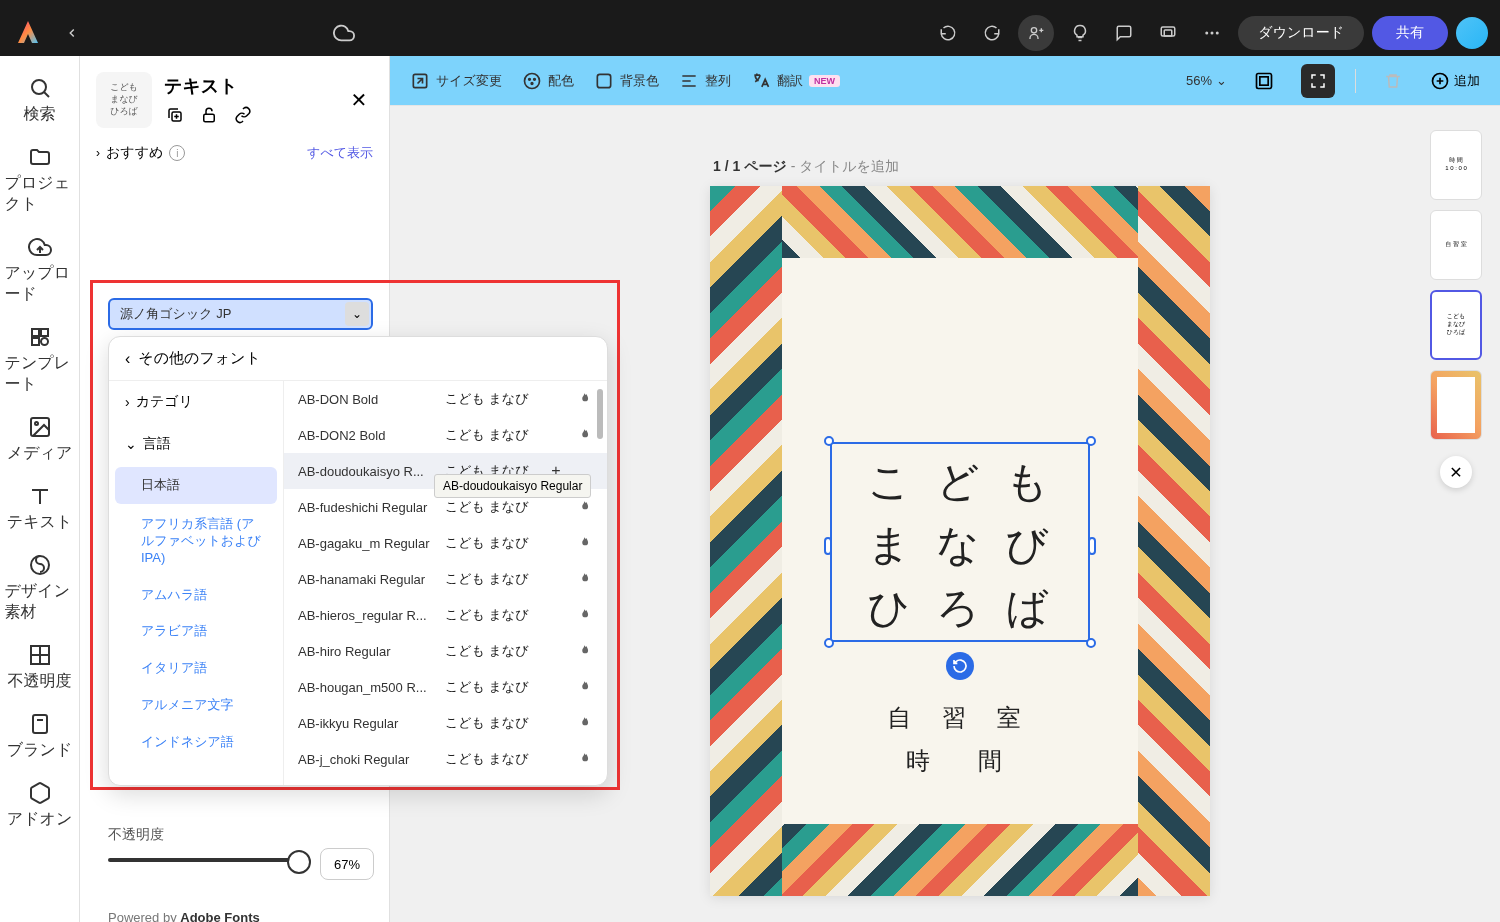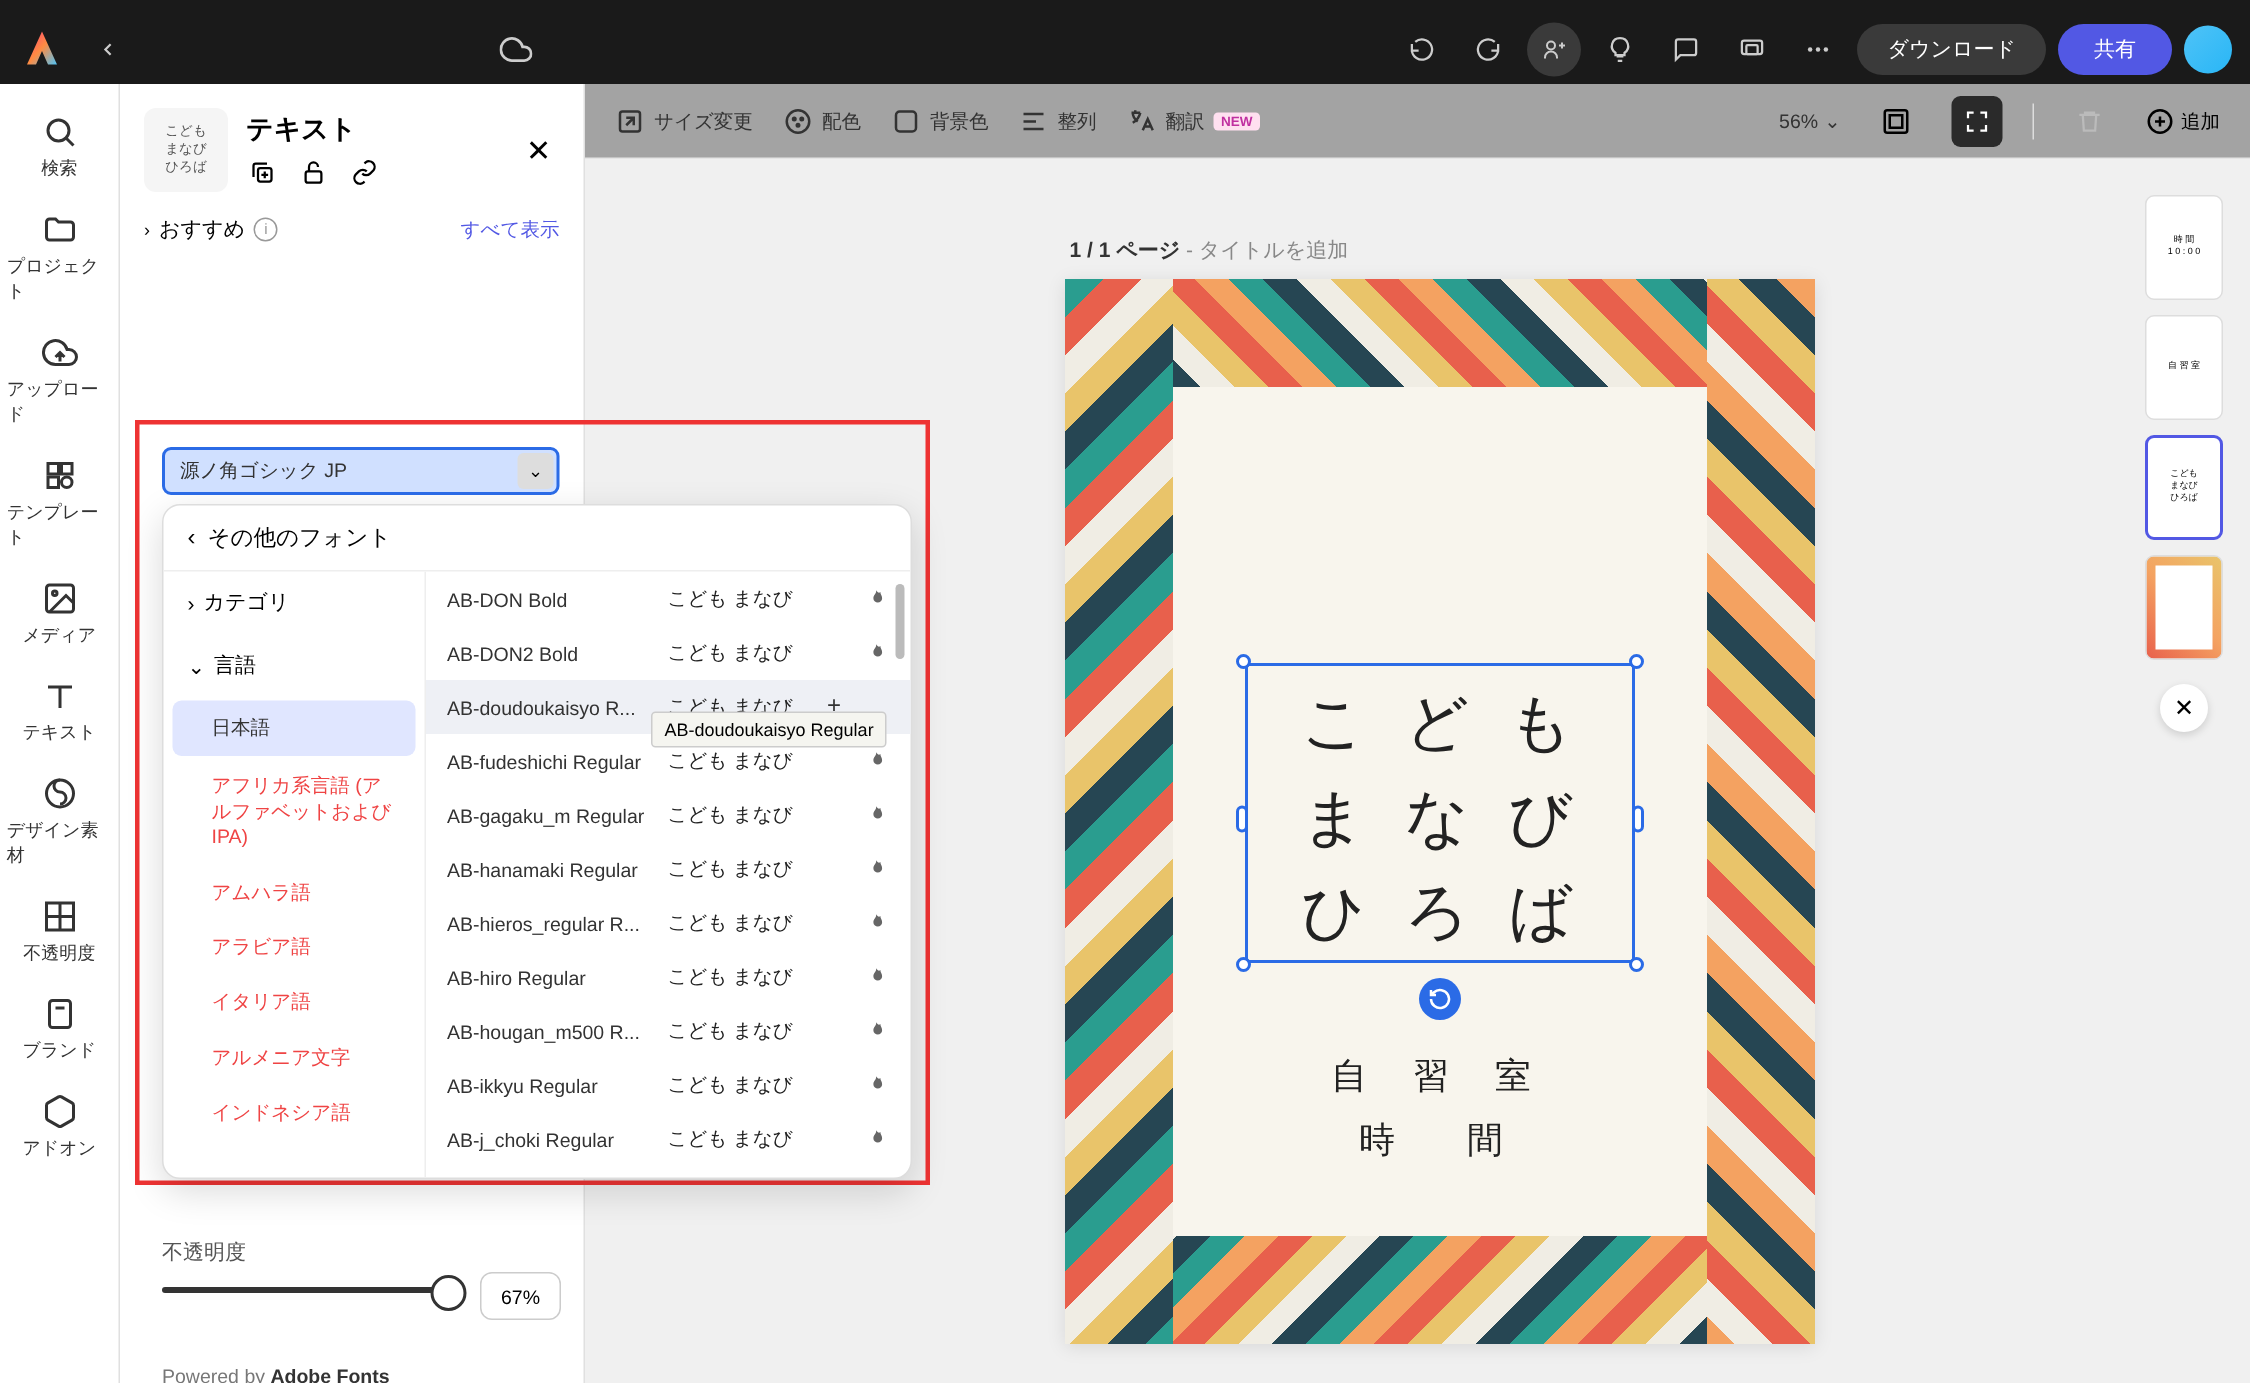--- a/index.html
+++ b/index.html
@@ -13,21 +13,21 @@
 .cloud-icon { width: 32px; height: 32px; display: flex; align-items: center; justify-content: center; color: #ccc; margin-left: 240px; }
 .header-right { display: flex; align-items: center; gap: 8px; }
 .hdr-icon { width: 36px; height: 36px; display: flex; align-items: center; justify-content: center; color: #ccc; cursor: pointer; border-radius: 50%; }
 .hdr-icon.circled { background: #3a3a3a; }
 .download-btn { background: #3a3a3a; color: #fff; padding: 8px 20px; border-radius: 24px; font-size: 14px; cursor: pointer; }
 .share-btn { background: #5258e4; color: #fff; padding: 8px 24px; border-radius: 24px; font-size: 14px; cursor: pointer; }
 .avatar { width: 32px; height: 32px; border-radius: 50%; background: linear-gradient(135deg, #4fc3f7, #29b6f6); }
 
 
 .left-rail { position: absolute; left: 0; top: 56px; width: 80px; height: calc(100% - 56px); background: #fff; border-right: 1px solid #e0e0e0; display: flex; flex-direction: column; align-items: center; padding-top: 12px; gap: 4px; }
-.rail-item { width: 70px; display: flex; flex-direction: column; align-items: center; padding: 8px 0; cursor: pointer; font-size: 12px; color: #333; gap: 4px; }
+.rail-item { width: 70px; display: flex; flex-direction: column; align-items: center; padding: 8px 0; cursor: pointer; font-size: 16px; color: #333; gap: 4px; }
 .rail-item svg { width: 24px; height: 24px; }
 
 
 .side-panel { position: absolute; left: 80px; top: 56px; width: 310px; height: calc(100% - 56px); background: #fff; border-right: 1px solid #e0e0e0; padding: 16px; overflow: visible; }
 .panel-header { display: flex; align-items: center; gap: 12px; margin-bottom: 12px; }
 .panel-thumb { width: 56px; height: 56px; background: #f5f5f5; border-radius: 8px; display: flex; align-items: center; justify-content: center; font-size: 9px; line-height: 1.3; text-align: center; color: #555; }
 .panel-title-col { flex: 1; }
 .panel-title { font-size: 18px; font-weight: 600; }
 .panel-close { width: 28px; height: 28px; display: flex; align-items: center; justify-content: center; cursor: pointer; font-size: 20px; }
 .panel-tools { display: flex; gap: 12px; margin-top: 6px; }
@@ -47,21 +47,21 @@
 
 
 .font-pop { position: absolute; left: 108px; top: 336px; width: 500px; height: 450px; background: #fff; border: 1px solid #ddd; border-radius: 12px; box-shadow: 0 8px 24px rgba(0,0,0,0.15); z-index: 15; display: flex; flex-direction: column; overflow: hidden; }
 .pop-header { padding: 12px 16px; display: flex; align-items: center; gap: 8px; font-size: 15px; font-weight: 500; border-bottom: 1px solid #eee; }
 .pop-header .back { font-size: 16px; cursor: pointer; }
 .pop-body { flex: 1; display: flex; overflow: hidden; }
 .pop-left { width: 175px; border-right: 1px solid #eee; overflow-y: auto; }
 .pop-cat { padding: 12px 16px; font-size: 14px; display: flex; align-items: center; gap: 6px; cursor: pointer; }
 .pop-cat.head { font-weight: 500; }
 .pop-lang-list { padding-left: 0; }
-.pop-lang { padding: 10px 16px 10px 32px; font-size: 13px; cursor: pointer; color: #ef4444; line-height: 1.3; }
+.pop-lang { padding: 10px 16px 10px 32px; font-size: 13px; cursor: pointer; color: #3b82f6; line-height: 1.3; }
 .pop-lang.active { background: #e0e6ff; color: #333; font-weight: 500; border-radius: 6px; margin: 2px 6px; padding-left: 26px; }
 .pop-right { flex: 1; overflow-y: auto; position: relative; }
 .font-row { padding: 9px 14px; display: flex; align-items: center; gap: 12px; font-size: 13px; cursor: pointer; color: #333; }
 .font-row.hover { background: #eef0f5; }
 .font-row .fname { width: 135px; white-space: nowrap; overflow: hidden; text-overflow: ellipsis; }
 .font-row .fprev { width: 90px; font-size: 13px; color: #222; }
 .font-row .ficon { margin-left: auto; width: 18px; height: 18px; display:flex;align-items:center;justify-content:center; color:#666; }
 .font-row .plus { width: 18px; height: 18px; display:flex;align-items:center;justify-content:center;font-size:16px;color:#333; }
 .tooltip { position: absolute; background: #f5f5f0; border: 1px solid #ccc; padding: 4px 8px; font-size: 12px; border-radius: 3px; white-space: nowrap; }
 .pop-scroll-track { position:absolute; right:4px; top:8px; width:6px; height: calc(100% - 16px); }
@@ -71,21 +71,21 @@
 .opacity-row { position: absolute; left: 108px; top: 826px; font-size: 14px; color: #555; }
 .opacity-slider { position: absolute; left: 108px; top: 858px; width: 195px; height: 4px; background: #333; border-radius: 2px; }
 .opacity-slider::after { content: ''; position: absolute; right: -8px; top: -8px; width: 20px; height: 20px; border: 2px solid #333; border-radius: 50%; background: #fff; }
 .opacity-val { position: absolute; left: 320px; top: 848px; width: 54px; height: 32px; border: 1px solid #ccc; border-radius: 8px; display: flex; align-items: center; justify-content: center; font-size: 13px; }
 .powered { position: absolute; left: 108px; top: 910px; font-size: 13px; color: #777; }
 .powered b { color: #333; font-weight: 600; }
 .letter-spot { position:absolute; left:108px; top:748px; width:24px;height:24px;border:2px solid #333;border-radius:50%; }
 .letter-val { position:absolute; left:322px; top:744px; width:46px;height:30px;border:1px solid #ccc;border-radius:6px; }
 
 
-.canvas-toolbar { position: absolute; left: 390px; top: 56px; right: 0; height: 50px; background: #a3a3a3; border-bottom: 1px solid #e5e5e5; display: flex; align-items: center; padding: 0 20px; gap: 20px; }
+.canvas-toolbar { position: absolute; left: 390px; top: 56px; right: 0; height: 50px; background: #7dd3fc; border-bottom: 1px solid #e5e5e5; display: flex; align-items: center; padding: 0 20px; gap: 20px; }
 .tb-item { display: flex; align-items: center; gap: 6px; font-size: 13px; color: #333; cursor: pointer; }
 .tb-item svg { width: 20px; height: 20px; }
 .new-badge { background: #ffe0f0; color: #c030a0; font-size: 9px; padding: 1px 5px; border-radius: 3px; font-weight: 600; }
 .tb-spacer { flex: 1; }
 .zoom-pct { font-size: 13px; color: #333; display: flex; align-items: center; gap: 4px; }
 .tb-btn { width: 34px; height: 34px; display: flex; align-items: center; justify-content: center; border-radius: 6px; cursor: pointer; }
 .tb-btn.dark { background: #2a2a2a; color: #fff; }
 .tb-divider { width: 1px; height: 24px; background: #ddd; }
 .add-btn { display: flex; align-items: center; gap: 4px; font-size: 13px; cursor: pointer; }
 

